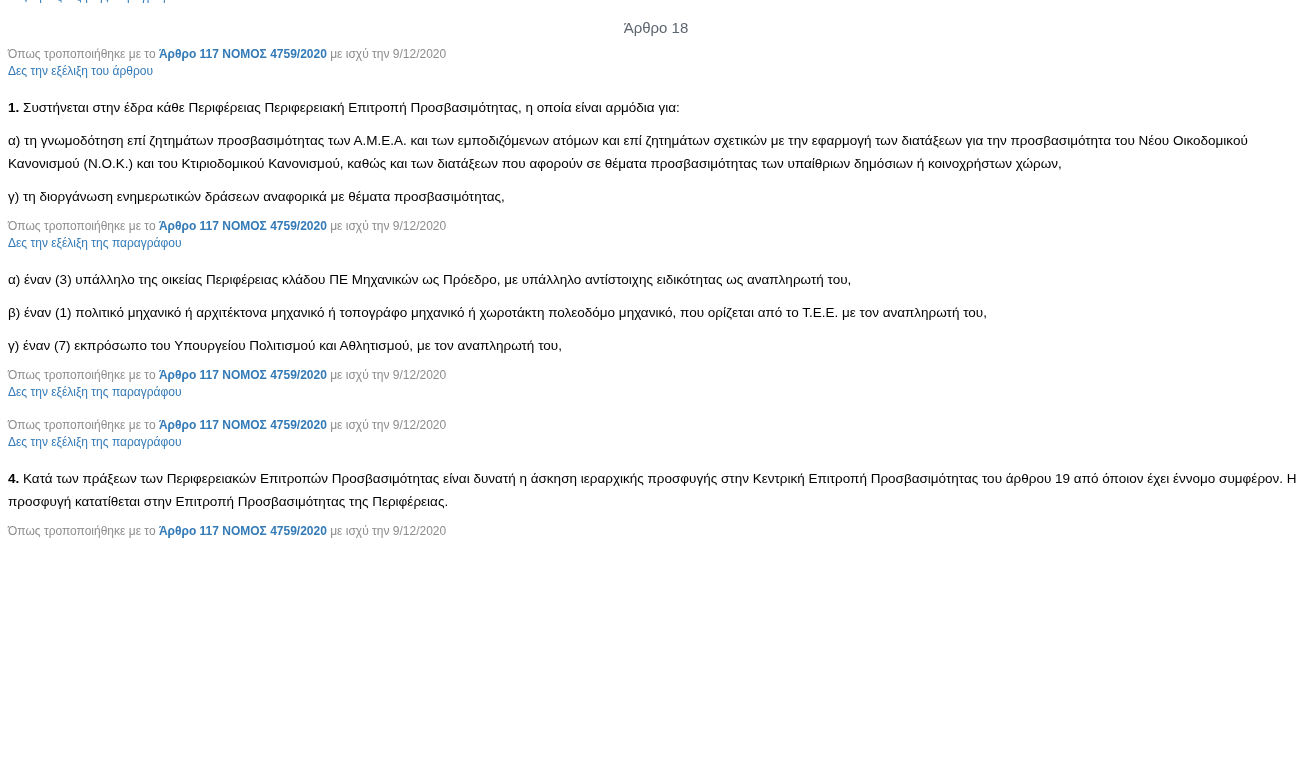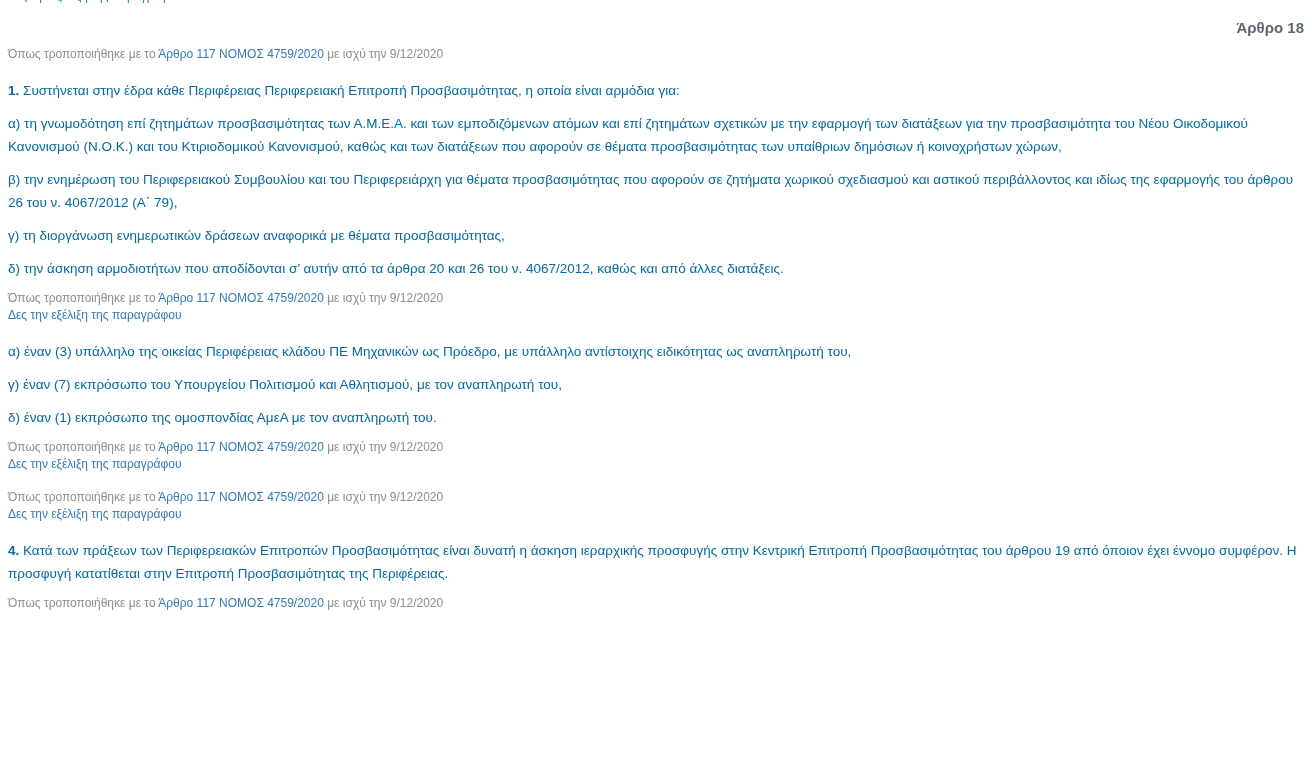--- a/index.html
+++ b/index.html
@@ -19,89 +19,88 @@
     overflow: hidden;
   }
   .clip-top a {
     display: block;
     font-size: 12px;
     line-height: 17px;
     margin-top: -12px;
   }
   .heading {
     margin: 12px 0 2px;
-    text-align: right;
+    text-align: center;
     font-size: 15px;
     line-height: 20px;
-    font-weight: bold;
+    font-weight: normal;
     color: #5d6670;
   }
   .meta {
     margin: 8px 0 16px;
     font-size: 12px;
     line-height: 17px;
     color: #8d8d8d;
   }
   .para {
     margin: 10px 0;
     font-size: 13.5px;
     line-height: 23px;
-    color: #0369a1;
+    color: #000000;
   }
   .para .num {
     font-weight: bold;
   }
   a.link {
     color: #337ab7;
     text-decoration: none;
     cursor: pointer;
   }
   a.link.bold {
-    font-weight: normal;
+    font-weight: bold;
   }
 </style>
 </head>
 <body>
 
 <div class="doc">
 
   <div class="clip-top">
     <a class="link">Δες την εξέλιξη της παραγράφου</a>
   </div>
 
   <div class="heading">
     <div>Άρθρο 18</div>
   </div>
 
   <div class="meta">
     <div><span>Όπως τροποποιήθηκε με το </span><a class="link bold">Άρθρο 117 ΝΟΜΟΣ 4759/2020</a><span> με ισχύ την 9/12/2020</span></div>
+    <div><a class="link">Δες την εξέλιξη του άρθρου</a></div>
   </div>
 
   <p class="para"><span class="num">1.</span> <span>Συστήνεται στην έδρα κάθε Περιφέρειας Περιφερειακή Επιτροπή Προσβασιμότητας, η οποία είναι αρμόδια για:</span></p>
 
   <p class="para">α) τη γνωμοδότηση επί ζητημάτων προσβασιμότητας των Α.Μ.Ε.Α. και των εμποδιζόμενων ατόμων και επί ζητημάτων σχετικών με την εφαρμογή των διατάξεων για την προσβασιμότητα του Νέου Οικοδομικού Κανονισμού (Ν.Ο.Κ.) και του Κτιριοδομικού Κανονισμού, καθώς και των διατάξεων που αφορούν σε θέματα προσβασιμότητας των υπαίθριων δημόσιων ή κοινοχρήστων χώρων,</p>
 
-  <p class="para">β) την ενημέρωση του Περιφερειακού Συμβουλίου και του Περιφερειάρχη για θέματα προσβασιμότητας που αφορούν σε ζητήματα χωρικού σχεδιασμού και αστικού περιβάλλοντος και ιδίως της εφαρμογής του άρθρου 26 του ν. 4067/2012 (Α΄ 79),</p>
 
   <p class="para">γ) τη διοργάνωση ενημερωτικών δράσεων αναφορικά με θέματα προσβασιμότητας,</p>
 
-  <p class="para">δ) την άσκηση αρμοδιοτήτων που αποδίδονται σ’ αυτήν από τα άρθρα 20 και 26 του ν. 4067/2012, καθώς και από άλλες διατάξεις.</p>
 
   <div class="meta">
     <div><span>Όπως τροποποιήθηκε με το </span><a class="link bold">Άρθρο 117 ΝΟΜΟΣ 4759/2020</a><span> με ισχύ την 9/12/2020</span></div>
     <div><a class="link">Δες την εξέλιξη της παραγράφου</a></div>
   </div>
 
 
   <p class="para">α) έναν (3) υπάλληλο της οικείας Περιφέρειας κλάδου ΠΕ Μηχανικών ως Πρόεδρο, με υπάλληλο αντίστοιχης ειδικότητας ως αναπληρωτή του,</p>
 
+  <p class="para">β) έναν (1) πολιτικό μηχανικό ή αρχιτέκτονα μηχανικό ή τοπογράφο μηχανικό ή χωροτάκτη πολεοδόμο μηχανικό, που ορίζεται από το Τ.Ε.Ε. με τον αναπληρωτή του,</p>
 
   <p class="para">γ) έναν (7) εκπρόσωπο του Υπουργείου Πολιτισμού και Αθλητισμού, με τον αναπληρωτή του,</p>
 
-  <p class="para">δ) έναν (1) εκπρόσωπο της ομοσπονδίας ΑμεΑ με τον αναπληρωτή του.</p>
 
   <div class="meta">
     <div><span>Όπως τροποποιήθηκε με το </span><a class="link bold">Άρθρο 117 ΝΟΜΟΣ 4759/2020</a><span> με ισχύ την 9/12/2020</span></div>
     <div><a class="link">Δες την εξέλιξη της παραγράφου</a></div>
   </div>
 
 
   <div class="meta">
     <div><span>Όπως τροποποιήθηκε με το </span><a class="link bold">Άρθρο 117 ΝΟΜΟΣ 4759/2020</a><span> με ισχύ την 9/12/2020</span></div>
     <div><a class="link">Δες την εξέλιξη της παραγράφου</a></div>

